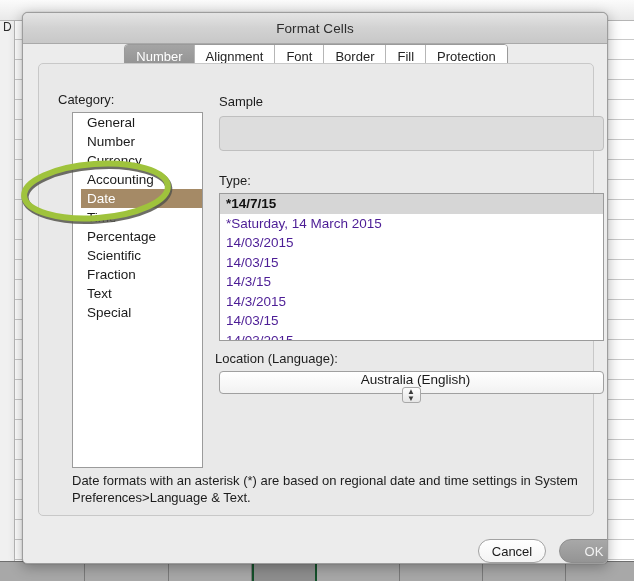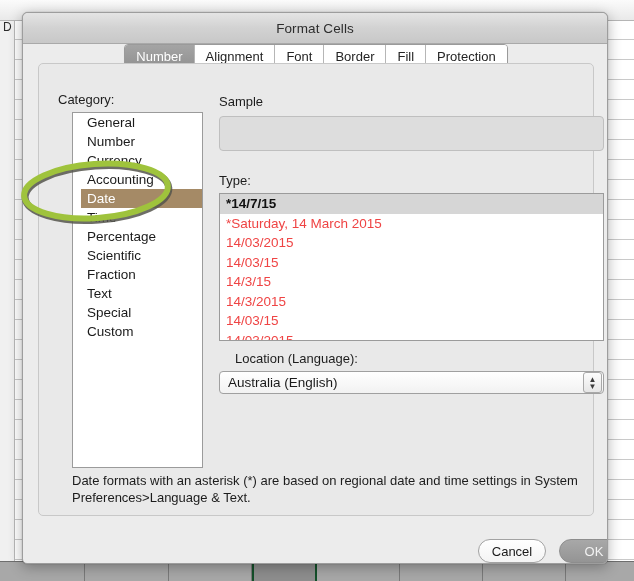--- a/index.html
+++ b/index.html
@@ -220,45 +220,46 @@
     background: #ffffff;
     border: 1px solid #9b9b9b;
     box-sizing: border-box;
     overflow: hidden;
   }
   .type-item {
     height: 19.5px;
     line-height: 19.5px;
     padding-left: 6px;
     font-size: 13.5px;
-    color: #ef4444;
+    color: #4c1d95;
     cursor: default;
     white-space: nowrap;
   }
   .type-item.selected {
     background: #d6d6d6;
     color: #111111;
     font-weight: bold;
   }
 
   
-  #label-location { left: 212px; top: 338px; }
+  #label-location { left: 192px; top: 338px; }
   #location-select {
     position: absolute;
     left: 196px;
     top: 358px;
     width: 385px;
     height: 23px;
     background: linear-gradient(to bottom, #ffffff, #f2f2f2);
     border: 1px solid #a0a0a0;
     border-radius: 4px;
     box-sizing: border-box;
     display: flex;
     align-items: center;
     cursor: default;
+    flex-direction: column;
   }
   #location-value {
     flex: 1;
     padding-left: 8px;
     font-size: 13.5px;
     color: #1a1a1a;
     white-space: nowrap;
   }
   .stepper {
     width: 19px;
@@ -372,21 +373,20 @@
     <div class="cat-item">Number</div>
     <div class="cat-item">Currency</div>
     <div class="cat-item">Accounting</div>
     <div class="cat-item selected">Date</div>
     <div class="cat-item">Time</div>
     <div class="cat-item">Percentage</div>
     <div class="cat-item">Scientific</div>
     <div class="cat-item">Fraction</div>
     <div class="cat-item">Text</div>
     <div class="cat-item">Special</div>
-    <div class="cat-item">Custom</div>
   </div>
 
   <div class="section-label" id="label-sample">Sample</div>
   <div id="sample-box"></div>
 
   <div class="section-label" id="label-type">Type:</div>
   <div id="type-list">
     <div class="type-item selected">*14/7/15</div>
     <div class="type-item">*Saturday, 14 March 2015</div>
     <div class="type-item">14/03/2015</div>

